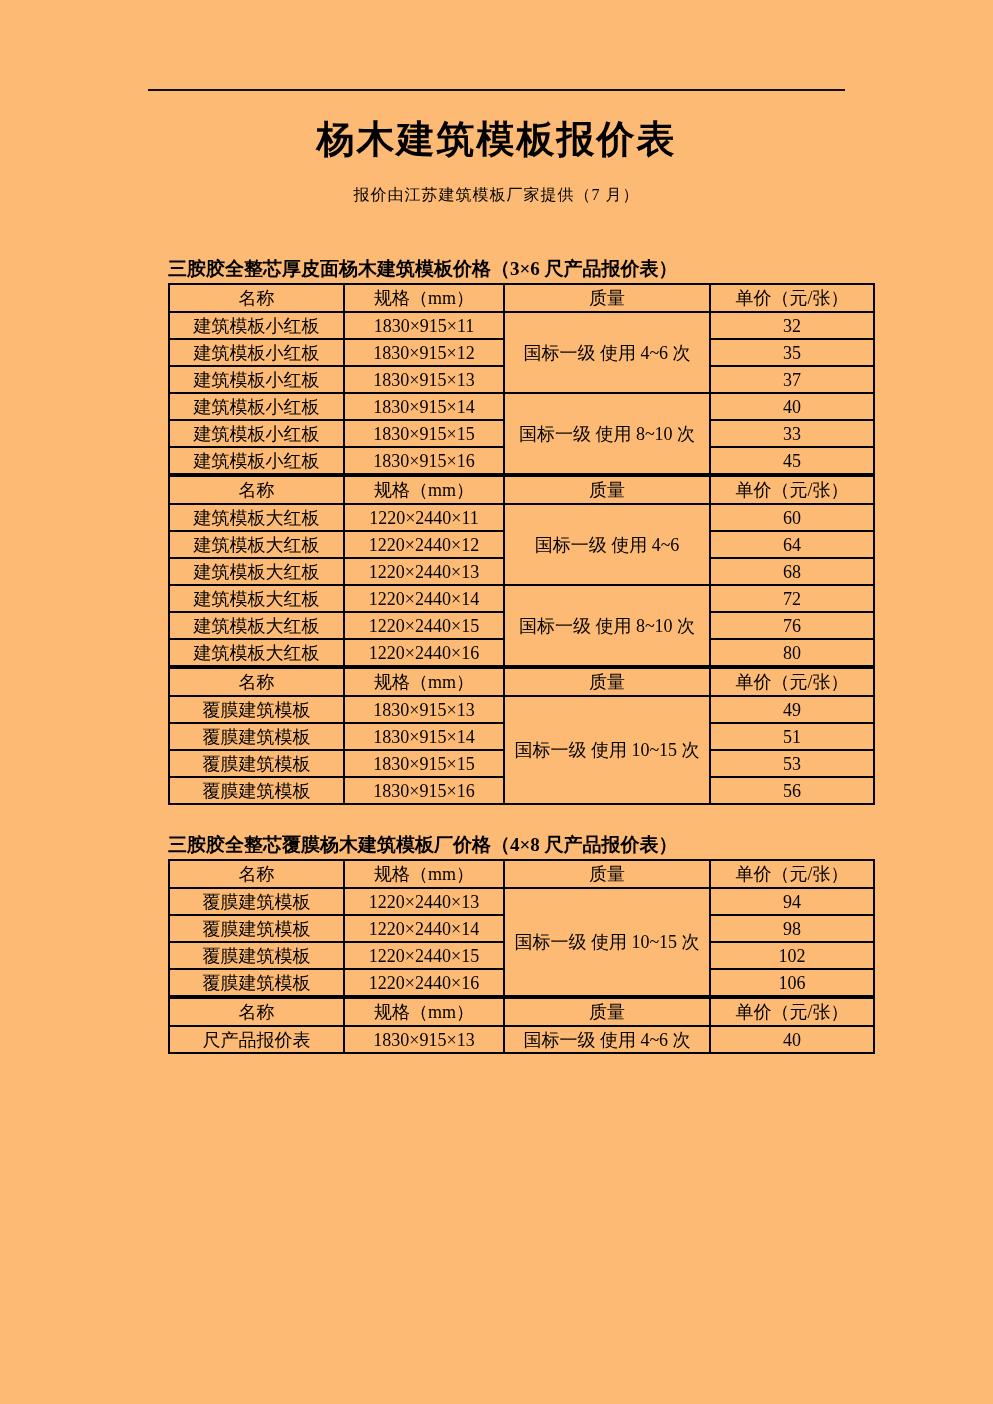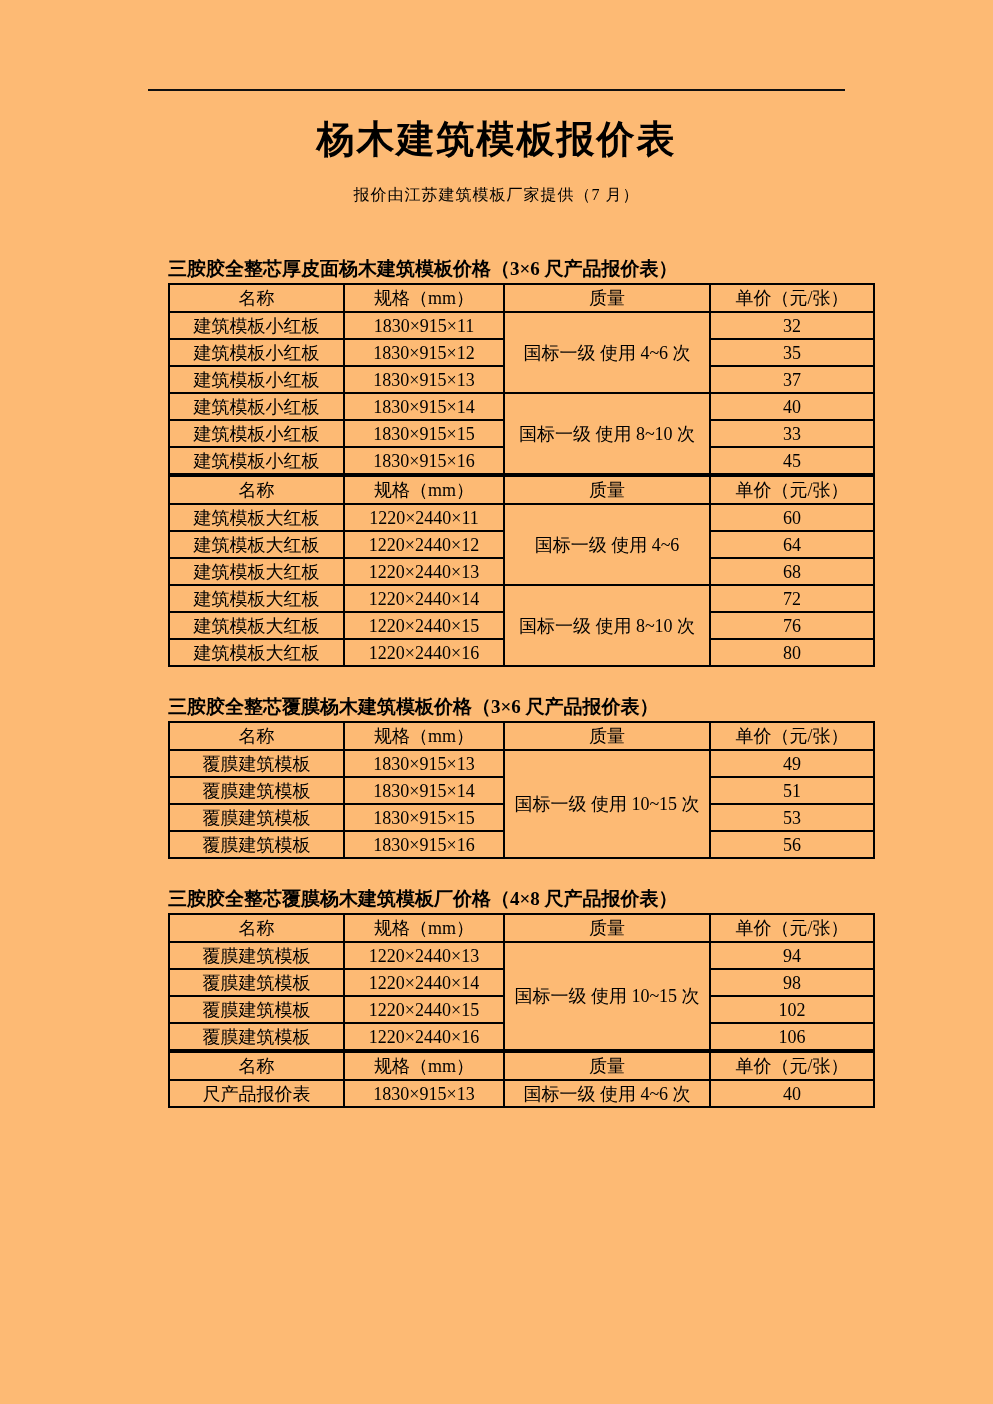--- a/index.html
+++ b/index.html
@@ -183,21 +183,20 @@
       <tr>
         <td>建筑模板大红板</td>
         <td>1220×2440×16</td>
         <td>80</td>
       </tr>
     </tbody>
       </table>
   </div>
 
   <div class="section s3">
-    <div class="section-heading">三胺胶全整芯覆膜杨木建筑模板价格（3×6 尺产品报价表）</div>
     <table class="price-table">
       <colgroup>
           <col class="c1">
           <col class="c2">
           <col class="c3">
           <col class="c4">
         </colgroup>
       <tbody>
           <tr>
         <th>名称</th>

